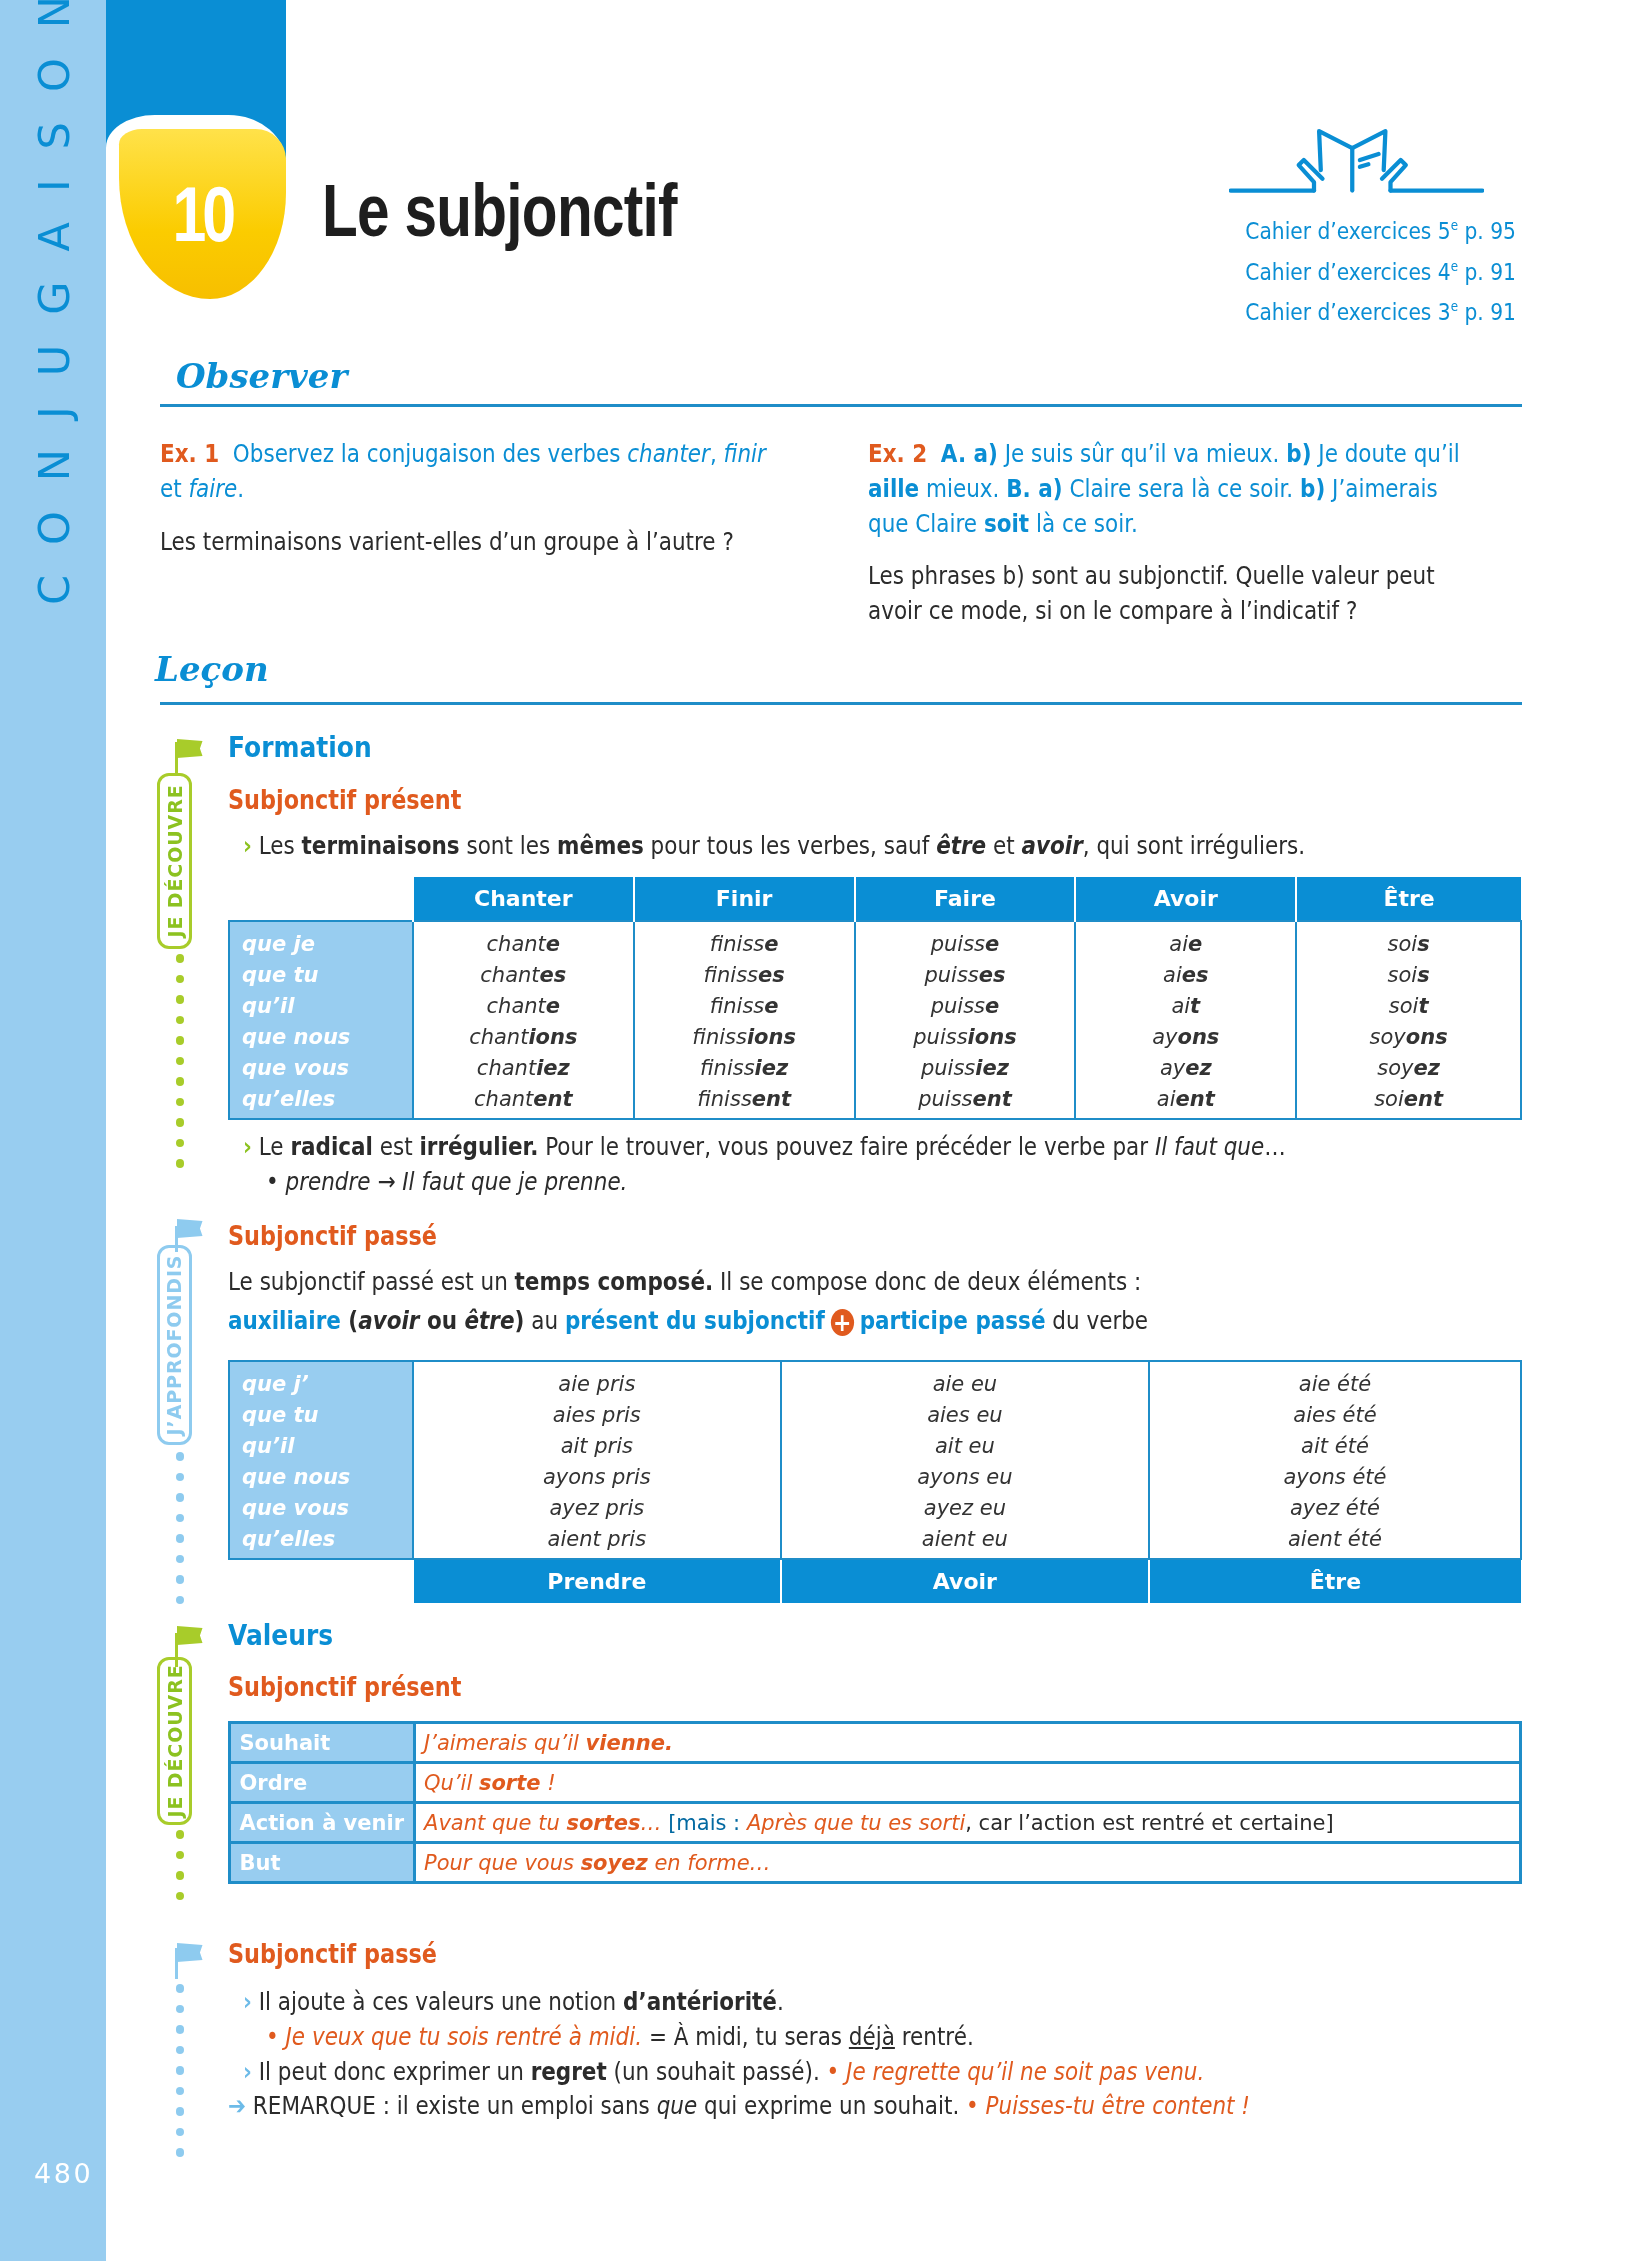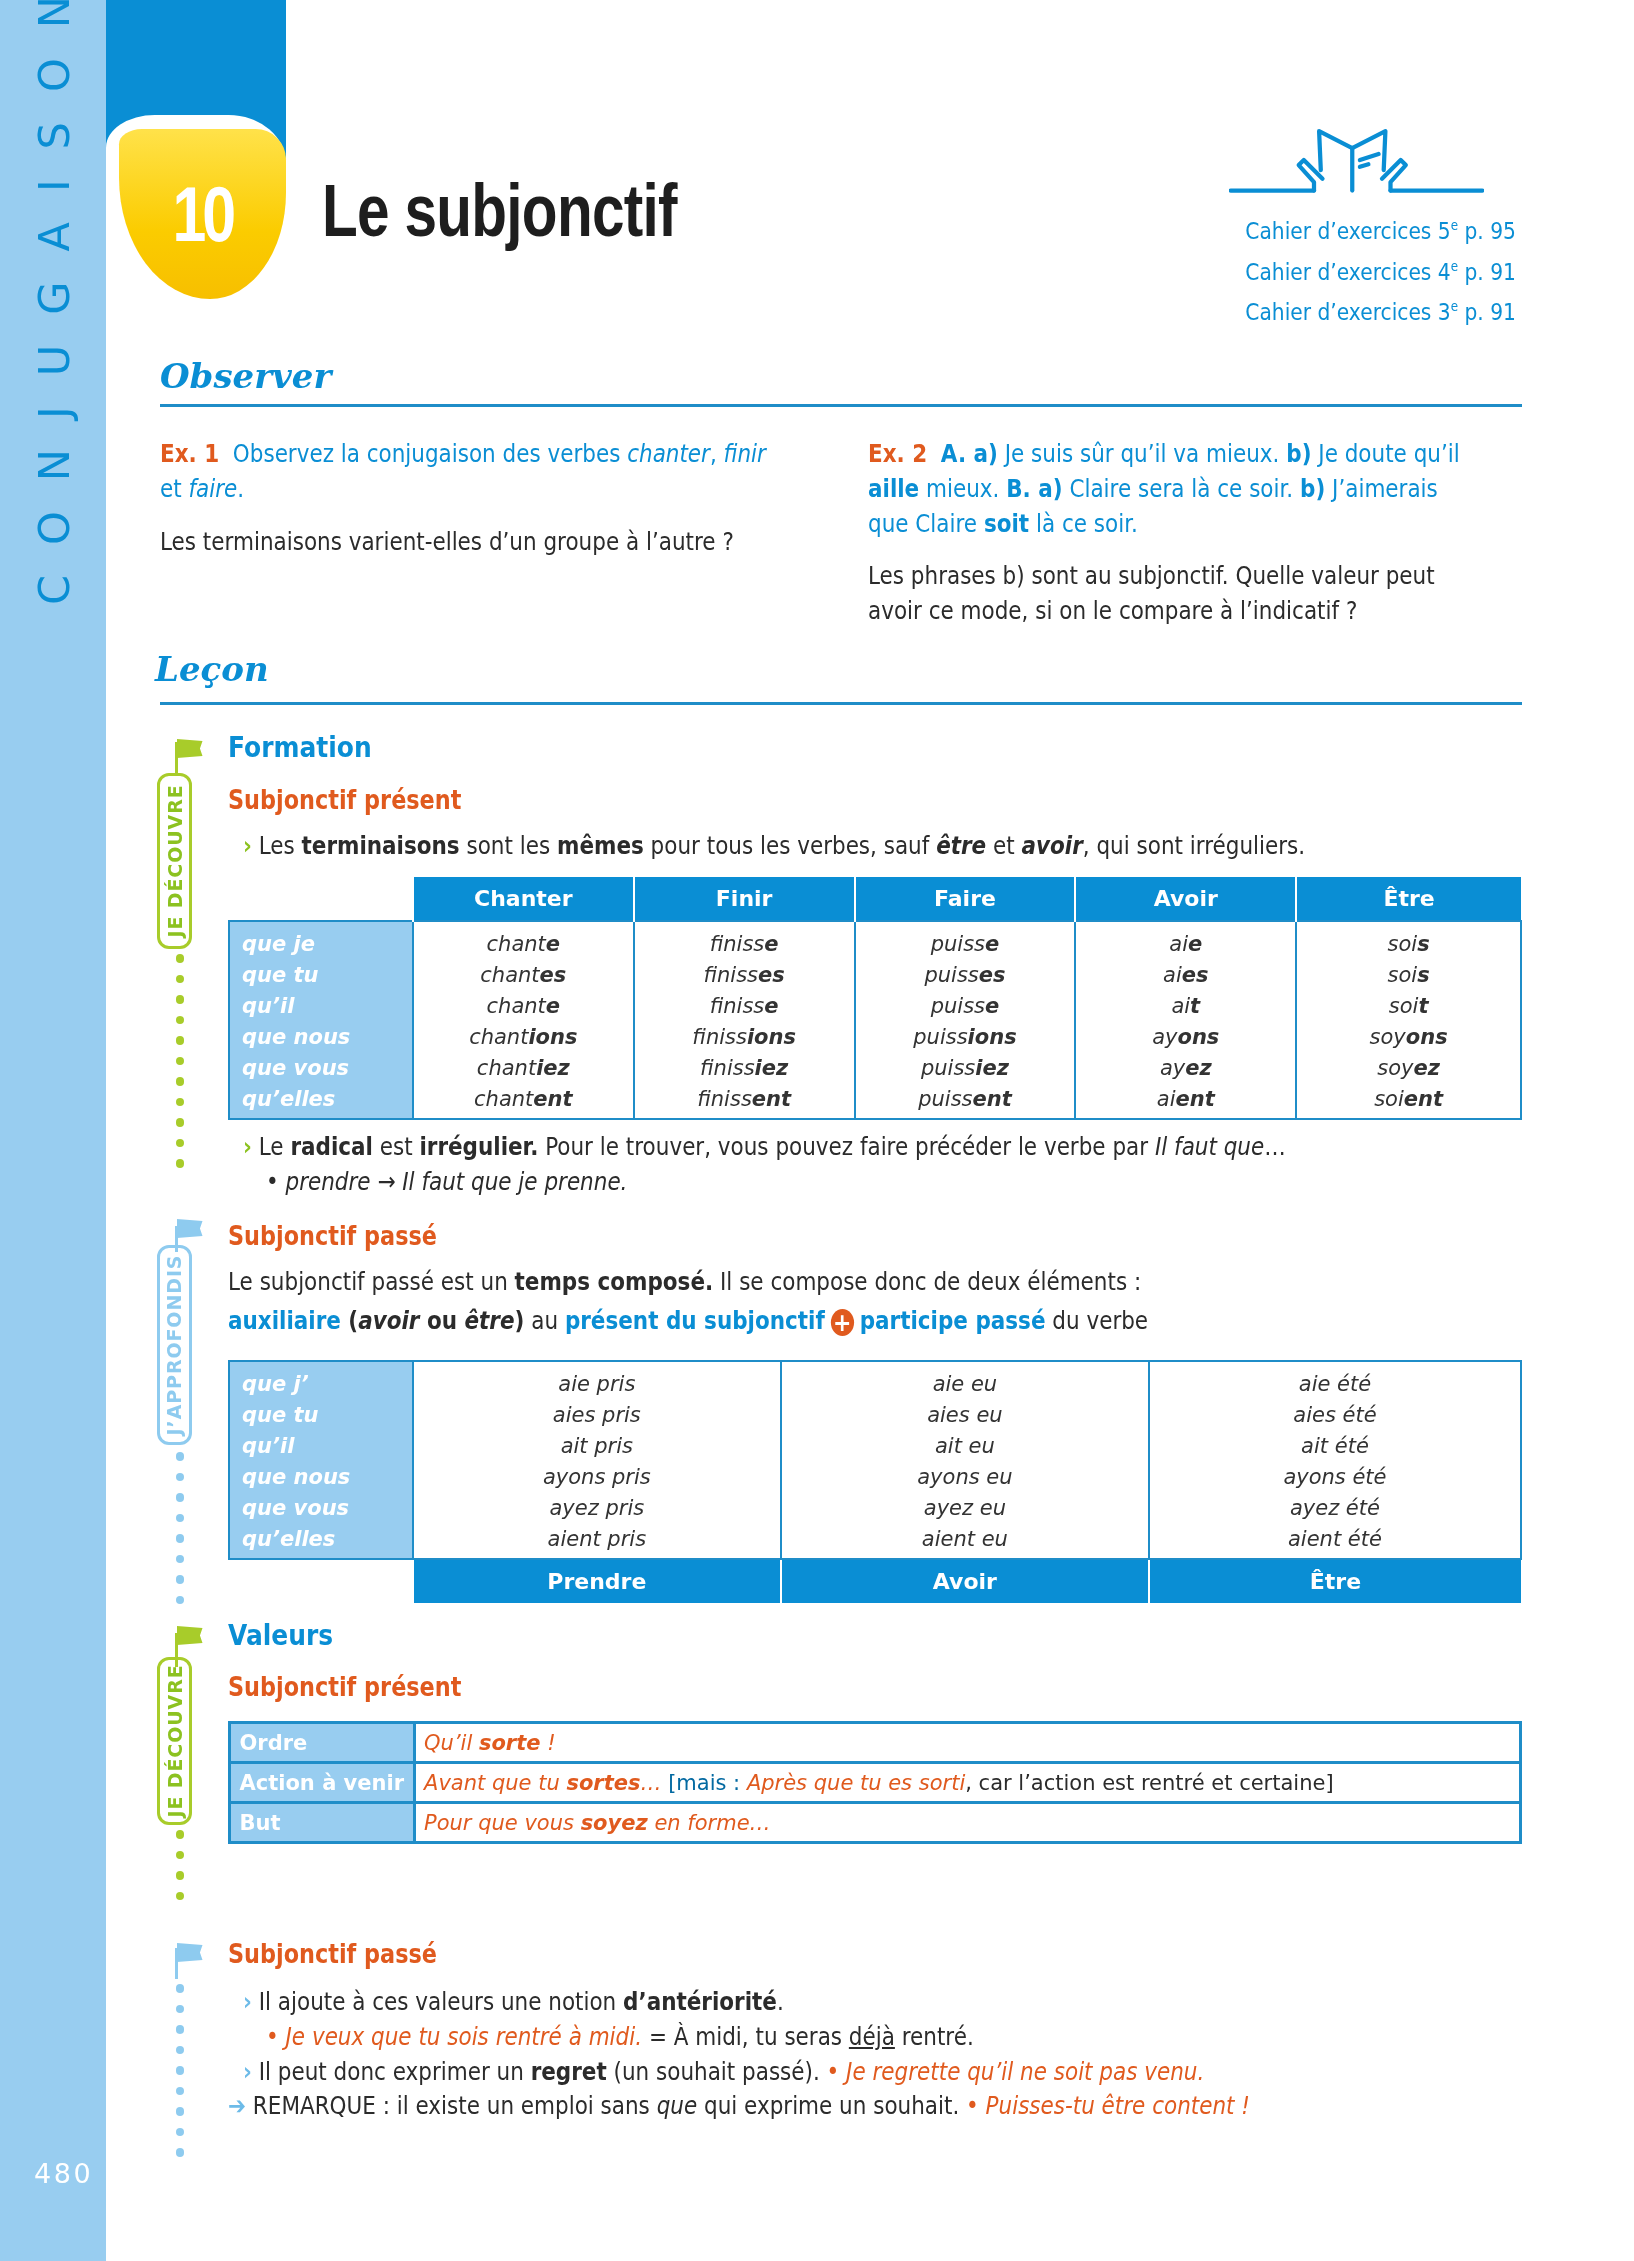--- a/index.html
+++ b/index.html
@@ -77,21 +77,21 @@
       <line x1="154" y1="48" x2="164" y2="45"></line>
     </g>
   </svg>
   <div class="cahier-lines">
     <div class="cahier-line"><span>Cahier d’exercices 5</span><sup>e</sup><span> p. 95</span></div>
     <div class="cahier-line"><span>Cahier d’exercices 4</span><sup>e</sup><span> p. 91</span></div>
     <div class="cahier-line"><span>Cahier d’exercices 3</span><sup>e</sup><span> p. 91</span></div>
   </div>
 </div>
 
-<div class="script-heading" style="left:160px; top:356px;text-align:center;">Observer</div>
+<div class="script-heading" style="left:176px; top:356px;text-align:center;">Observer</div>
 <div class="rule" style="top:404px;"></div>
 
 <div class="line" style="left:160px; top:436px;">
   <span class="orange b">Ex. 1</span>&nbsp;
   <span class="blue">Observez la conjugaison des verbes </span><span class="blue i">chanter</span><span class="blue">, </span><span class="blue i">finir</span>
 </div>
 <div class="line" style="left:160px; top:471px;">
   <span class="blue">et </span><span class="blue i">faire</span><span class="blue">.</span>
 </div>
 <div class="line" style="left:160px; top:524px;">Les terminaisons varient-elles d’un groupe à l’autre ?</div>
@@ -298,20 +298,24 @@
     <i style="background:#a8cc2a"></i>
     <i style="background:#a8cc2a"></i>
     <i style="background:#a8cc2a"></i>
 </div>
 
 <div class="section-title" style="left:228px; top:1618px;">Valeurs</div>
 <div class="sub-title" style="left:228px; top:1672px;">Subjonctif présent</div>
 
 <table class="val" style="left:228px; top:1721px; width:1294px;">
   <tbody>
+      <tr>
+    <td class="k">Souhait</td>
+    <td class="v"><span>J’aimerais qu’il </span><b>vienne.</b><span></span></td>
+  </tr>
   <tr>
     <td class="k">Ordre</td>
     <td class="v"><span>Qu’il </span><b>sorte</b><span> !</span></td>
   </tr>
   <tr>
     <td class="k">Action à venir</td>
     <td class="v"><span>Avant que tu </span><b>sortes</b><span>…</span><span style="font-style:normal;color:#0369a1"> [mais : </span><span>Après que tu es sorti</span><span style="font-style:normal;color:#2b2b2b">, car l’action est rentré et certaine]</span></td>
   </tr>
   <tr>
     <td class="k">But</td>

